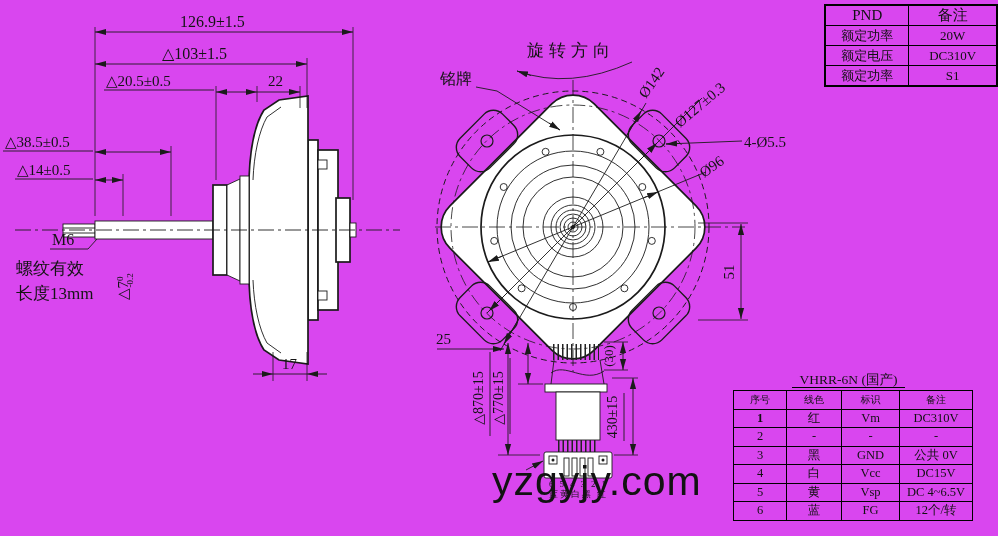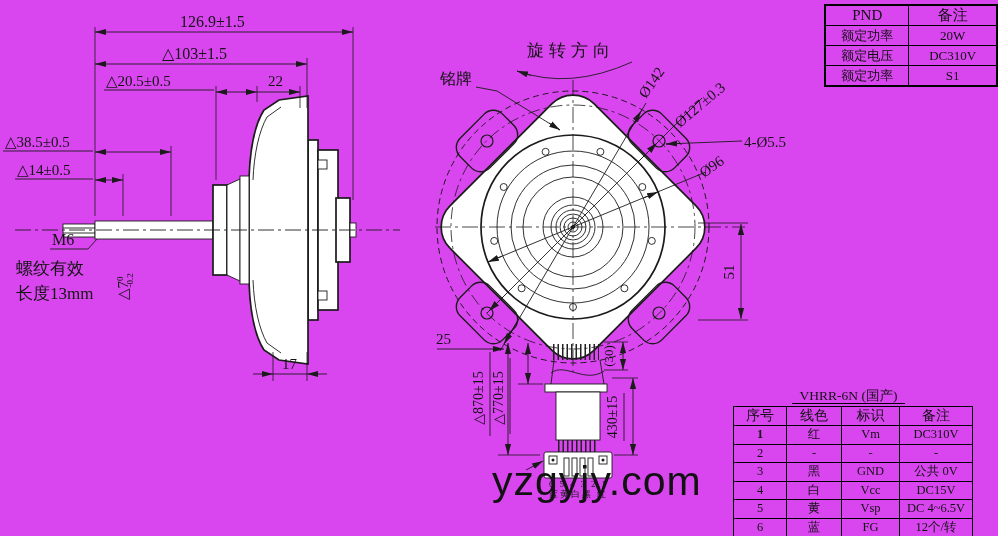--- a/index.html
+++ b/index.html
@@ -10,27 +10,27 @@
   .extline{stroke:#1b1b1b;stroke-width:0.8;fill:none;}
   .thick{stroke:#1b1b1b;stroke-width:1.7;fill:none;}
   .thin{stroke:#1b1b1b;stroke-width:0.9;fill:none;}
   .whitefill{fill:#fff;}
   .nofill{fill:none;}
   table{border-collapse:collapse;table-layout:fixed;border-radius:9px;}
   .spec-table{position:absolute;left:824px;top:4px;border:2px solid #000;}
   .spec-table td{border:1.4px solid #000;height:19px;text-align:center;font-size:13px;
                  padding:0 2px;overflow:hidden;white-space:nowrap;}
   .spec-table tr:first-child td{font-size:15px;}
-  .wire-block{position:absolute;left:733px;top:388px;width:231px;}
+  .wire-block{position:absolute;left:733px;top:372px;width:231px;}
   .wire-title{width:100%;text-align:center;font-size:13.5px;height:18px;line-height:16px;}
   .wire-title span{border-bottom:1.3px solid #000;padding:0 8px;}
   .wire-table{border:1.6px solid #000;width:231px;}
   .wire-table td{border:1.3px solid #000;height:17.5px;text-align:center;font-size:12.5px;
                  padding:0 1px;overflow:hidden;white-space:nowrap;}
-  .wire-table tr.hdr td{font-size:14px;}
+  .wire-table tr.hdr td{font-size:10px;}
   .bold{font-weight:bold;}
   .watermark{position:absolute;left:492px;top:461px;font-size:41px;line-height:1;
              font-family:"Liberation Sans","DejaVu Sans",sans-serif;color:#121212;
              letter-spacing:1px;z-index:9;}
 </style>
 </head>
 <body>
 
 <div id="canvas">
 

